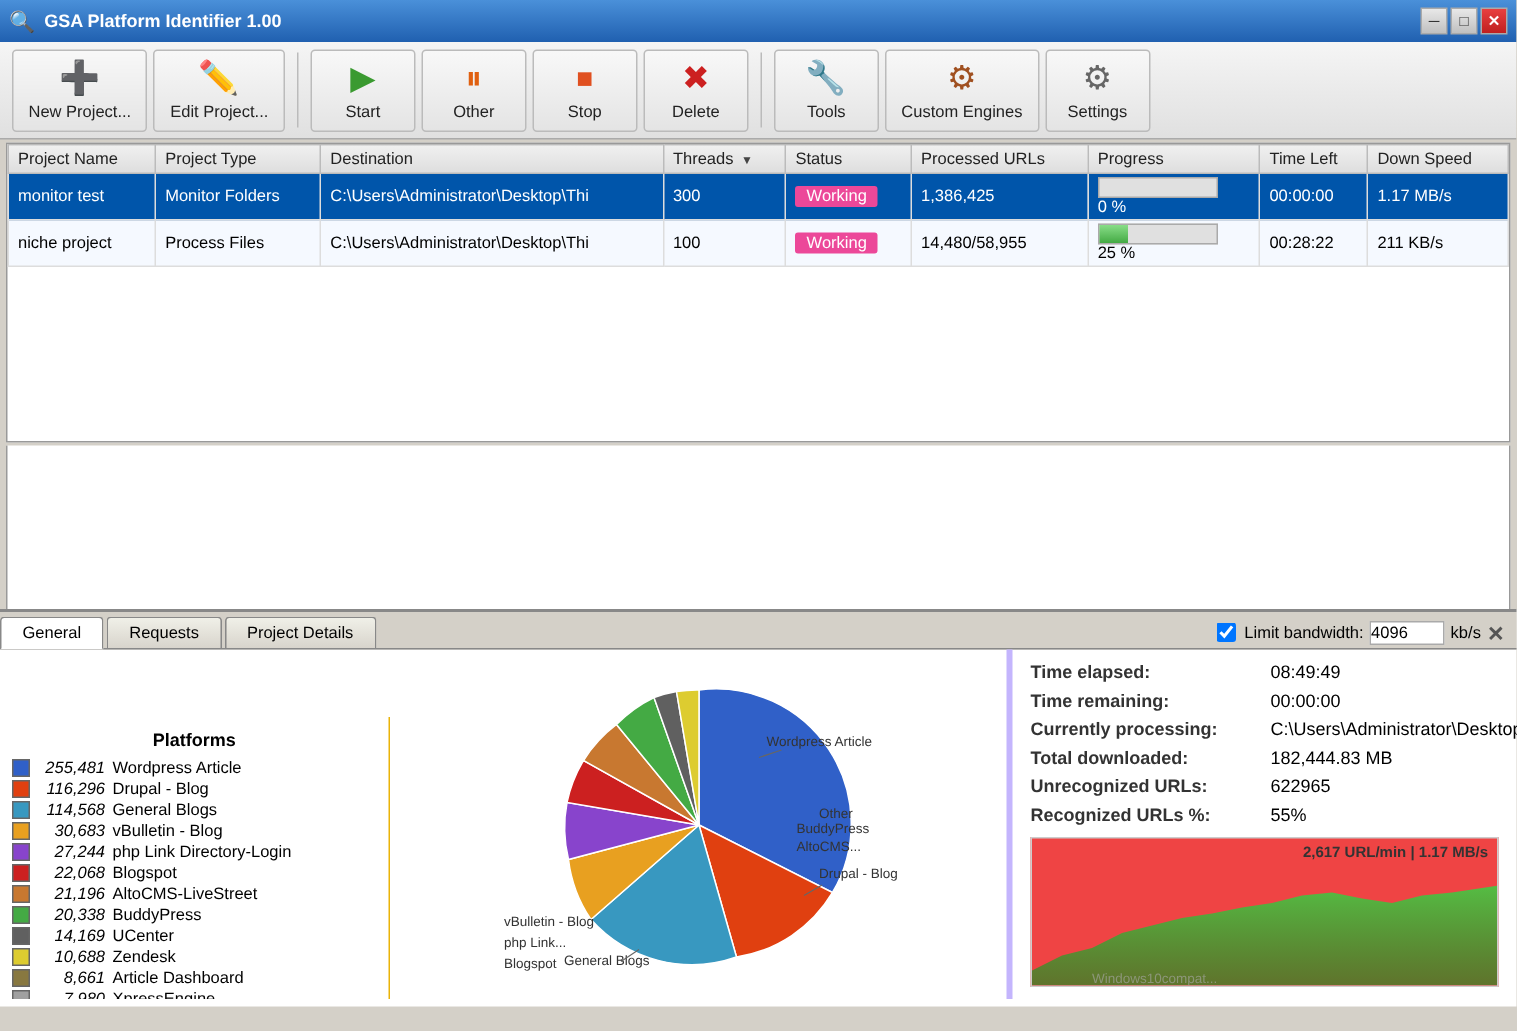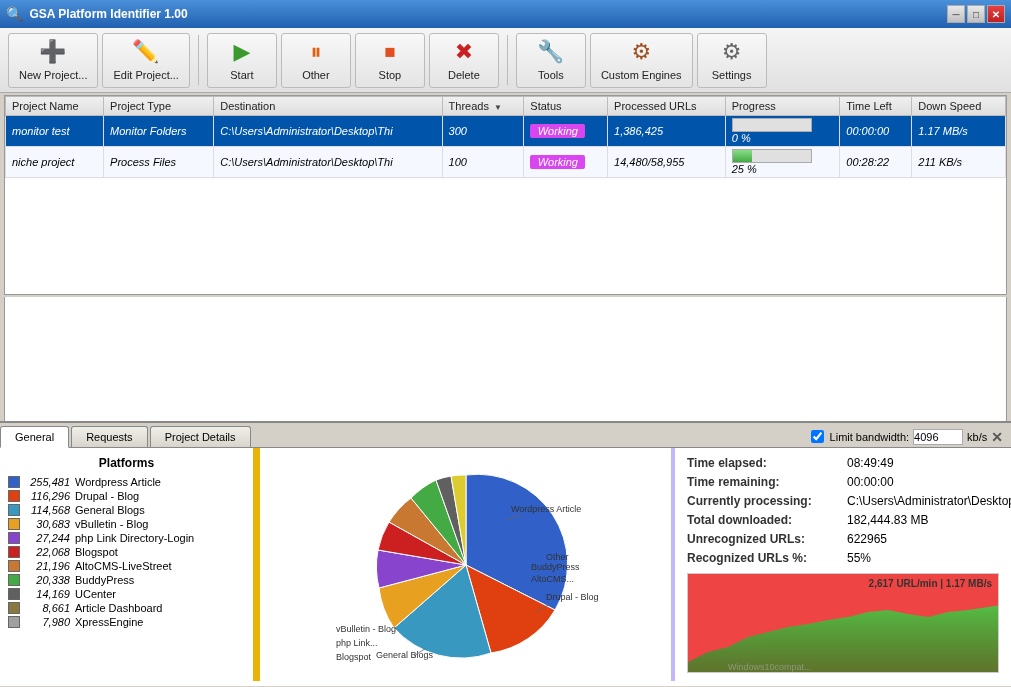--- a/index.html
+++ b/index.html
@@ -61,36 +61,36 @@
       margin: 2px 4px;
       overflow-y: auto;
       height: 200px;
     }
     table { width: 100%; border-collapse: collapse; font-size: 11px; }
     thead tr { background: linear-gradient(to bottom, #f0f0f0, #ddd); }
     thead th {
       border: 1px solid #bbb; padding: 3px 6px; text-align: left;
       font-weight: normal; white-space: nowrap; color: #222;
     }
-    tbody tr { background: white; font-style: italic; }
+    tbody tr { background: white; }
     tbody tr:nth-child(even) { background: #f5f9ff; }
     tbody tr.selected { background: #0055aa; color: white; }
     tbody tr.selected td { color: white; }
     tbody td { border: 1px solid #ddd; padding: 2px 6px; white-space: nowrap; }
     .status-working {
-      background: #d946ef; color: white; padding: 1px 6px;
+      background: #ec4899; color: white; padding: 1px 6px;
       border-radius: 2px; text-align: center; display: inline-block; min-width: 55px;
     }
     .progress-bar-cell { min-width: 80px; }
     .progress-bar-outer { background: #e0e0e0; border: 1px solid #aaa; height: 14px; width: 80px; }
     .progress-bar-inner { background: linear-gradient(to bottom, #88dd88, #44aa44); height: 100%; }
 
     
     .bottom-panel {
-      position: absolute; bottom: 1px; left: 0; right: 0;
+      position: absolute; bottom: 16px; left: 0; right: 0;
       height: 265px;
       border-top: 2px solid #888;
       background: white;
     }
 
     
     .tab-bar {
       display: flex; background: #d4d0c8; border-bottom: 1px solid #888;
       padding-top: 3px;
     }
@@ -113,22 +113,22 @@
       width: 50px; border: 1px solid #aaa; padding: 1px 0; font-size: 11px;
     }
 
     
     .general-content {
       display: flex; height: calc(100% - 30px);
     }
 
     
     .legend-panel {
-      width: 260px; border-right: 7px solid #eab308;
-      padding: 8px; overflow-y: auto; flex-shrink: 0;
+      width: 260px; border-right: 1px solid #eab308;
+      padding: 8px; overflow-y: auto; flex-shrink: 0; margin-top: 45px;
     }
     .legend-title { font-weight: bold; text-align: center; margin-bottom: 6px; font-size: 12px; }
     .legend-item { display: flex; align-items: center; margin-bottom: 2px; font-size: 11px; }
     .legend-color { width: 12px; height: 12px; margin-right: 5px; flex-shrink: 0; border: 1px solid #666; }
     .legend-count { min-width: 45px; text-align: right; margin-right: 5px; font-style: italic; }
 
     
     .chart-area {
       flex: 1; display: flex; align-items: center; justify-content: center;
       position: relative;
@@ -312,20 +312,25 @@
     <div class="legend-color" style="background:#44aa44;"></div>
     <span class="legend-count">20,338</span>
     <span>BuddyPress</span>
   </div>
           <div class="legend-item">
     <div class="legend-color" style="background:#606060;"></div>
     <span class="legend-count">14,169</span>
     <span>UCenter</span>
   </div>
           <div class="legend-item">
+    <div class="legend-color" style="background:#ddcc30;"></div>
+    <span class="legend-count">10,688</span>
+    <span>Zendesk</span>
+  </div>
+          <div class="legend-item">
     <div class="legend-color" style="background:#887840;"></div>
     <span class="legend-count">8,661</span>
     <span>Article Dashboard</span>
   </div>
           <div class="legend-item">
     <div class="legend-color" style="background:#a0a0a0;"></div>
     <span class="legend-count">7,980</span>
     <span>XpressEngine</span>
   </div>
         </div>

